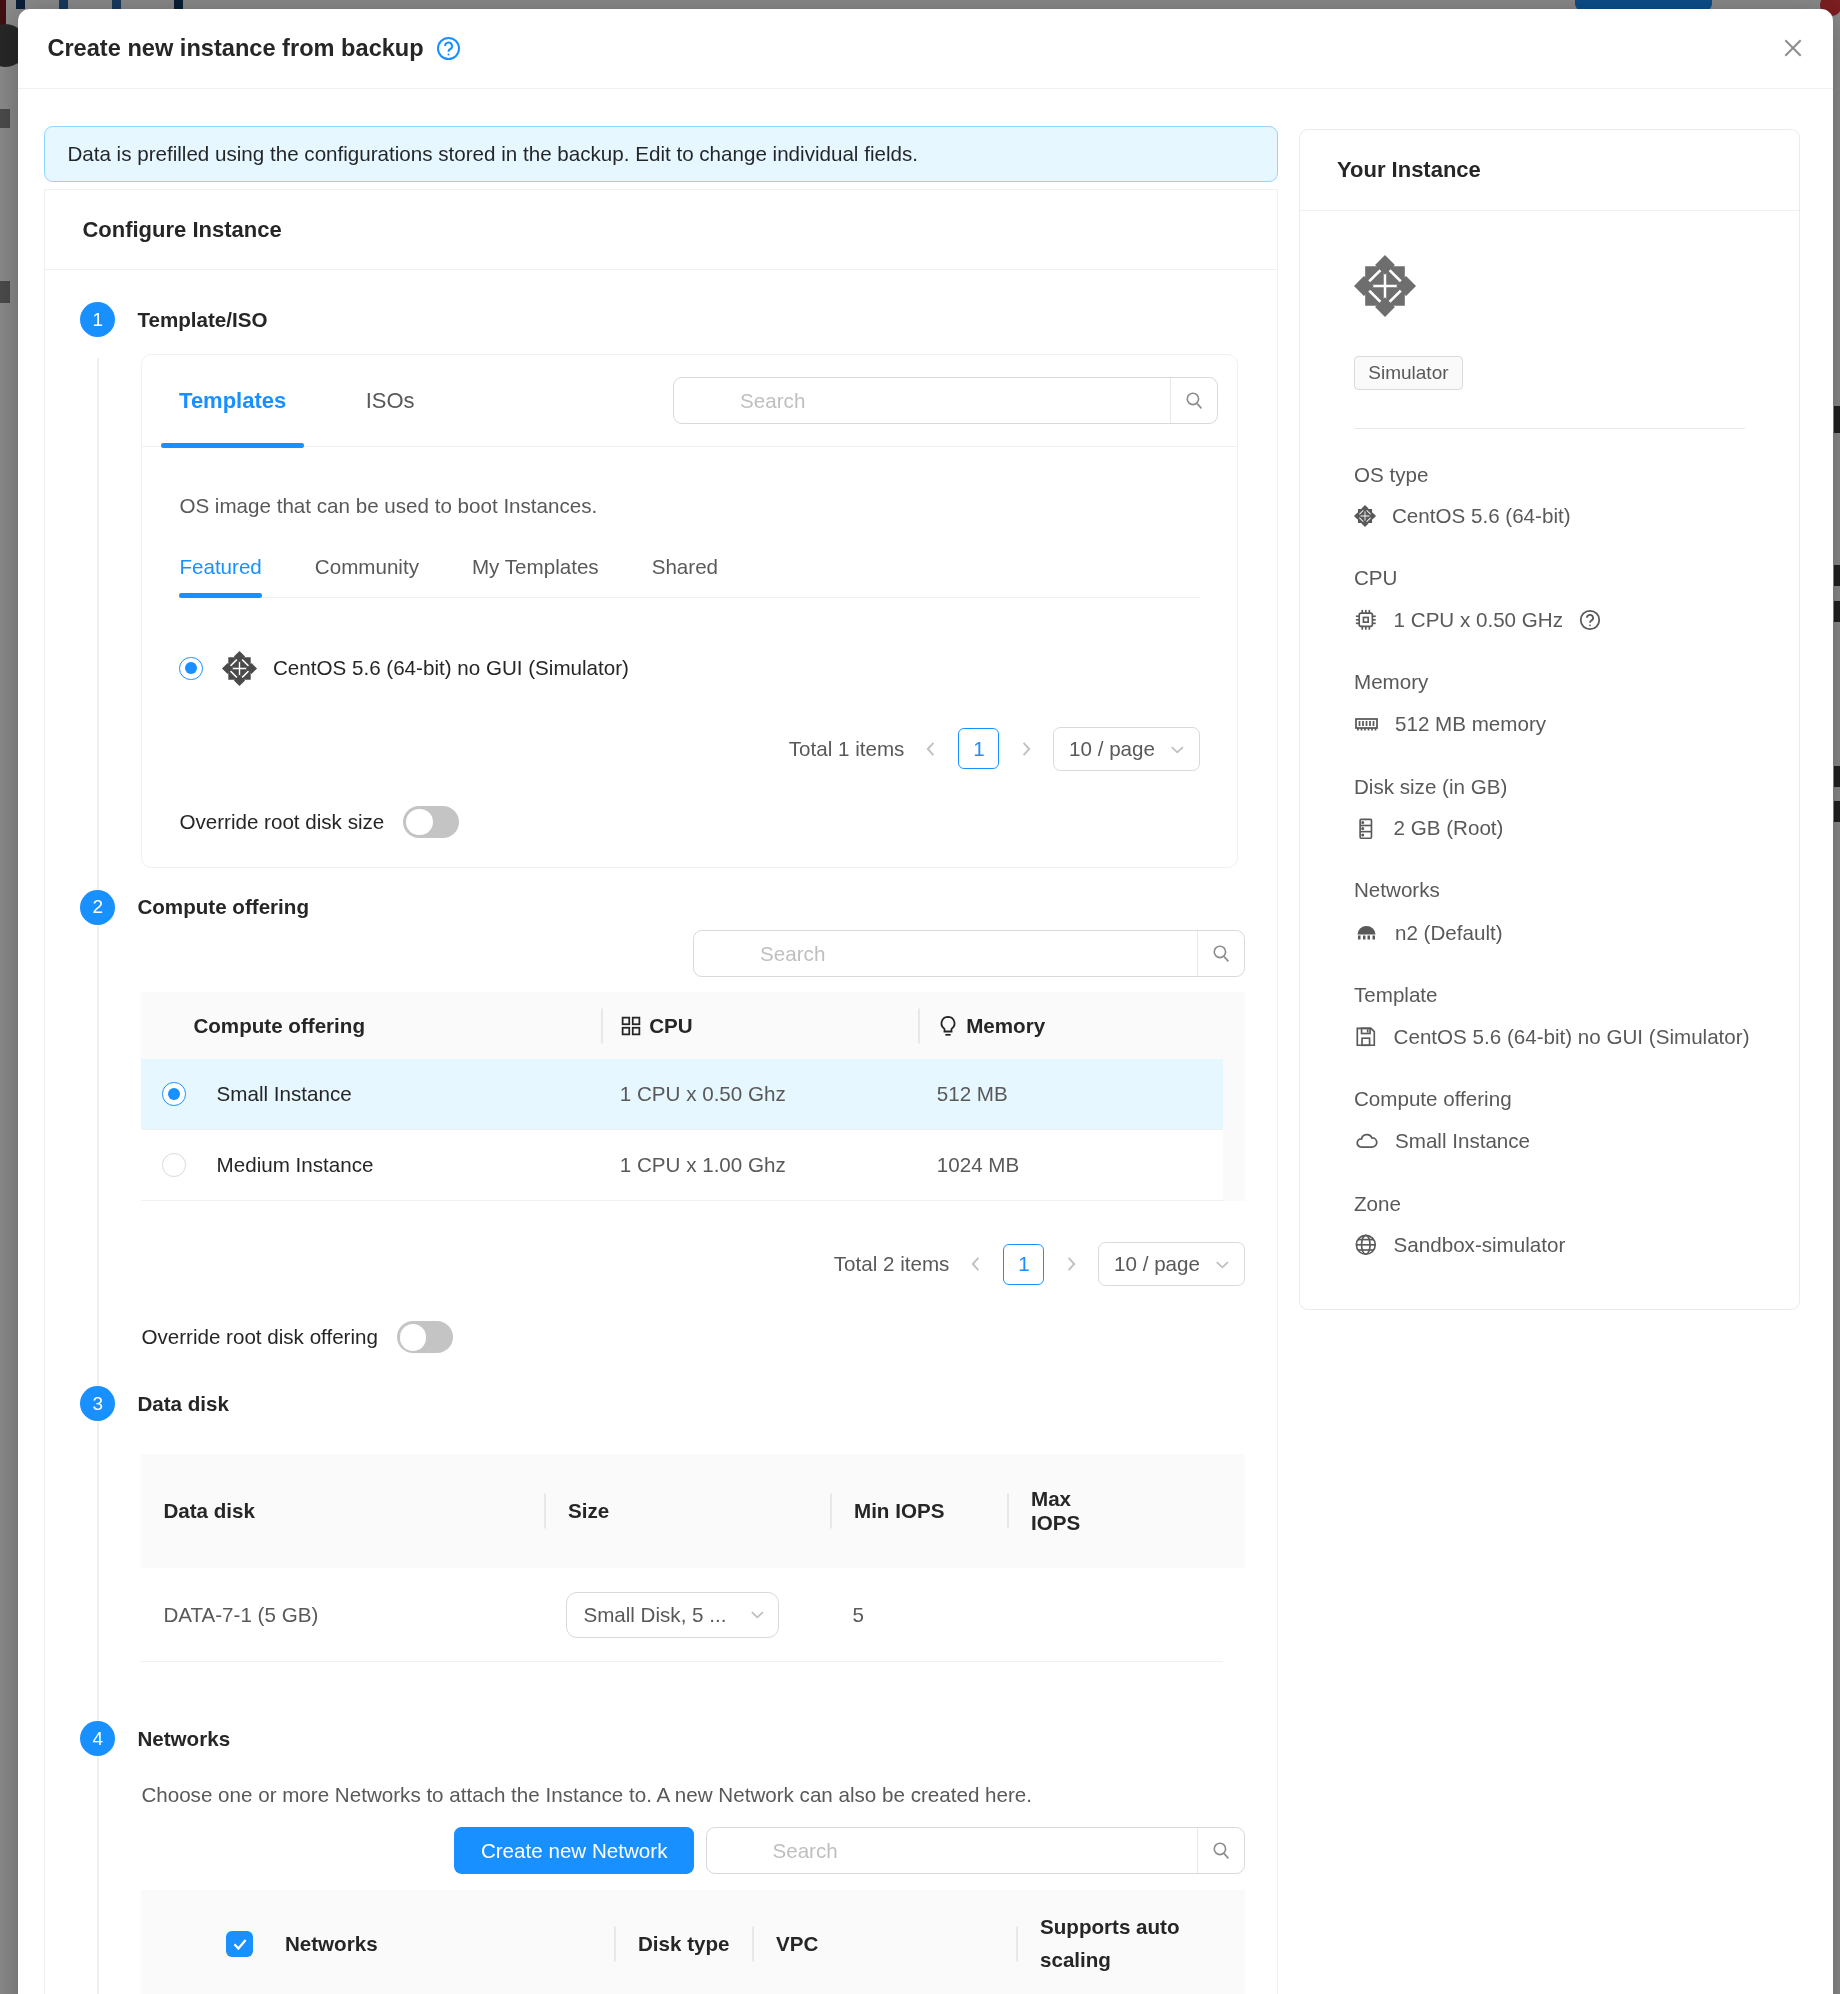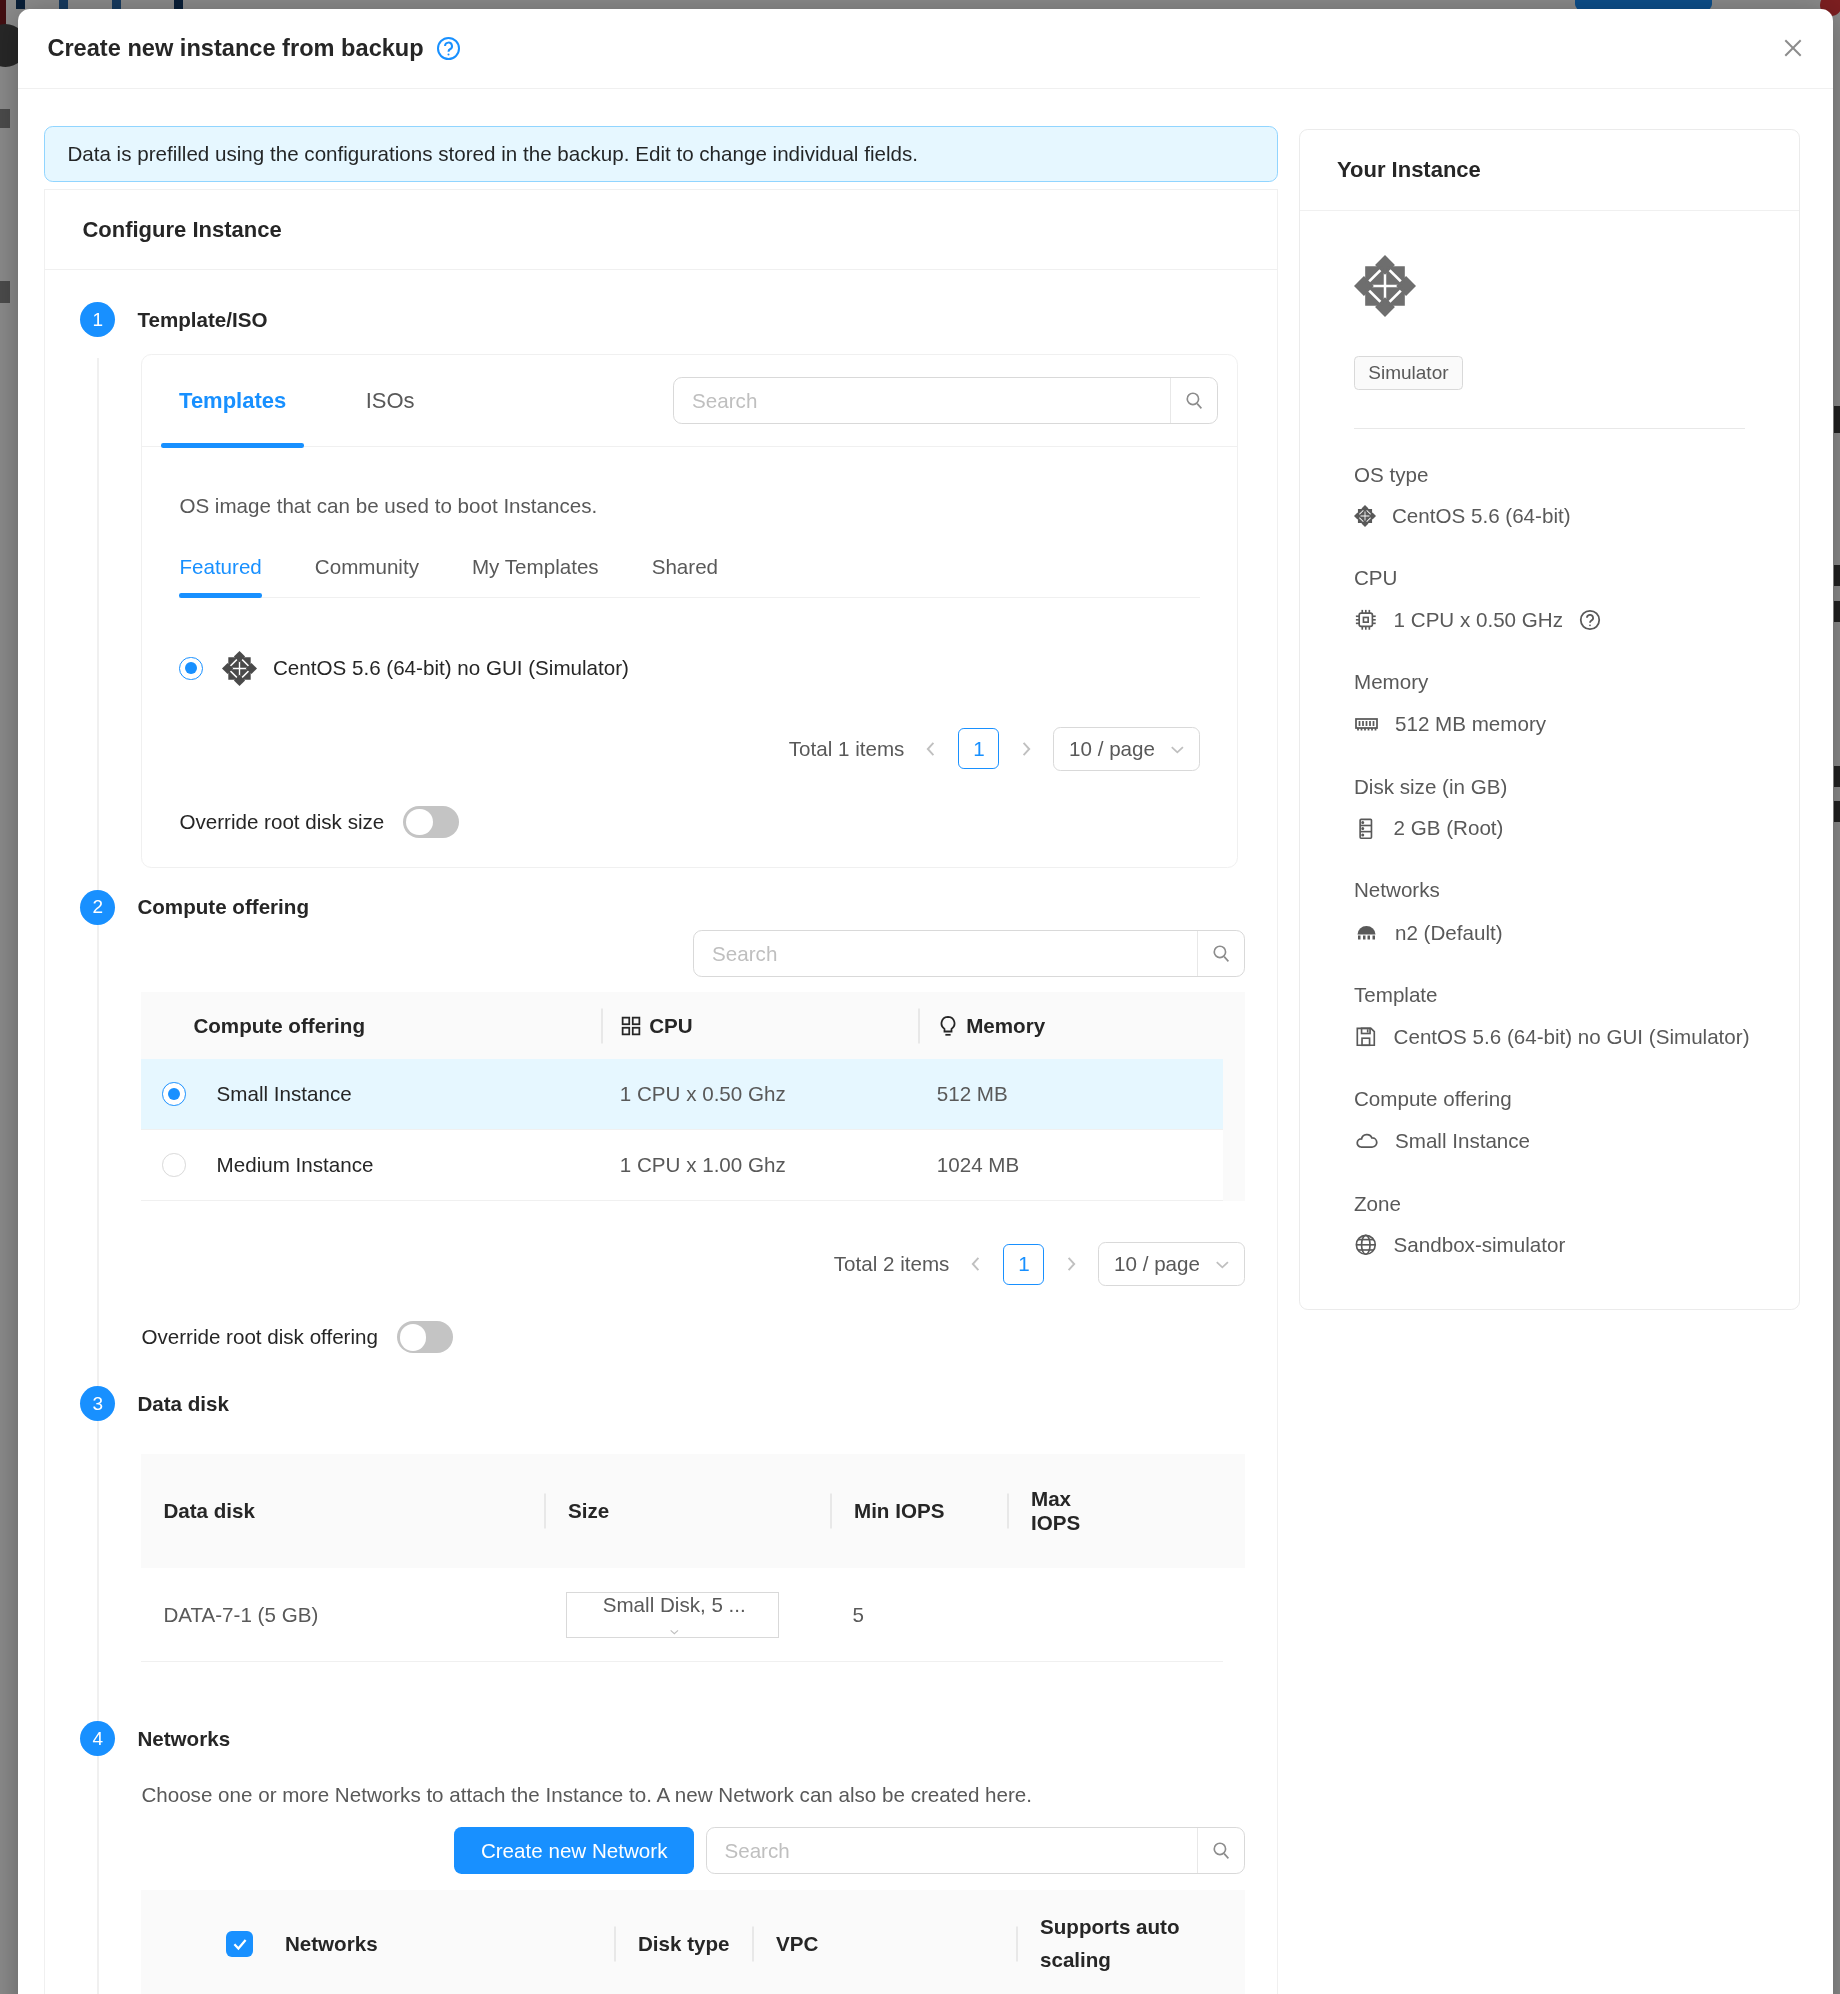--- a/index.html
+++ b/index.html
@@ -43,21 +43,21 @@
   .step-label { margin-left:22px; font-weight:700; }
 
   
   .tcard { margin-top:17px; width:1097px; border:0.7px solid #f0f0f0; border-radius:10.3px; margin-left:96px; }
   .tabs-row { display:flex; align-items:center; padding:0 19px 0 19px; border-bottom:0.7px solid #f0f0f0; height:92px; }
   .tab { padding:0 17.7px; height:91px; display:flex; align-items:center; color:#595959; font-size:22px; cursor:pointer; position:relative; }
   .tab + .tab { margin-left:44px; }
   .tab.active { color:#1890ff; font-weight:700; }
   .tab.active::after { content:""; position:absolute; left:0; right:0; bottom:-1.5px; height:4.4px; background:#1890ff; border-radius:2.2px; }
   .tabs-spacer { flex:1; }
-  .search { display:flex; height:47px; border:1.5px solid #d9d9d9; border-radius:8.8px; overflow:hidden; background:#fff; }
+  .search { display:flex; height:47px; border:1.5px solid #d9d9d9; border-radius:8.8px; overflow:hidden; background:#fff;padding-left:48px; }
   .search input { border:0; outline:none; padding:0 17.7px; font-size:20.6px; flex:1; min-width:0;
     font-family:"Liberation Sans",sans-serif; color:#262626; background:transparent; }
   .search input::placeholder { color:#bfbfbf; }
   .search-btn { width:47px; flex:none; border-left:1.5px solid #e8e8e8; display:flex; align-items:center; justify-content:center; cursor:pointer; color:#8c8c8c; }
   .search--tpl { width:545px; }
   .tcard-inner { padding:0 37px; }
   .os-desc { margin-top:47px; color:#595959; }
   .subtabs { display:flex; gap:53px; margin-top:37px; border-bottom:0.7px solid #f0f0f0; }
   .subtab { padding-bottom:17.7px; color:#595959; cursor:pointer; position:relative; }
   .subtab.active { color:#1890ff; }
@@ -102,22 +102,22 @@
   .sel-row .cell { background:#e6f7ff; }
   .radio-cell { padding-left:20.6px !important; display:flex; align-items:center; gap:31px; }
   .name-dark { color:#262626; }
 
   .grid-data { display:grid; grid-template-columns:403px 286px 177px 114px 1fr; }
   .grid-data.thead { height:114px; }
   .grid-data .cell { padding-left:22px; }
   .grid-data .th { padding-left:23.6px; padding-right:11.8px; }
   .grid-data .th:first-child { padding-left:22px; }
   .data-row { height:94px; }
-  .dd-select { height:46px; min-width:213px; border:1.5px solid #d9d9d9; border-radius:0; background:#fff;
-    display:flex; align-items:center; justify-content:space-between; padding:0 13.3px 0 16px; gap:10.3px; color:#595959; cursor:pointer;flex-direction:column; }
+  .dd-select { height:46px; min-width:213px; border:1.5px solid #d9d9d9; border-radius:11px; background:#fff;
+    display:flex; align-items:center; justify-content:space-between; padding:0 13.3px 0 16px; gap:10.3px; color:#595959; cursor:pointer; }
 
   .grid-net { display:grid; grid-template-columns:473px 138px 264px 1fr; }
   .grid-net.thead { height:108px; }
   .grid-net .th { padding-left:23.6px; padding-right:14.7px; line-height:1.6; }
   .grid-net .th:first-child { padding-left:85px; gap:32px; }
   .checkbox { width:26.5px; height:26.5px; border-radius:5.9px; background:#1890ff; display:flex; align-items:center; justify-content:center; flex:none; cursor:pointer; }
 
   .net-desc { margin-top:26.5px; margin-left:96px; color:#595959; width:1104px; }
   .net-btn-row { display:flex; margin-top:20.6px; margin-left:96px; width:1104px; }
   .btn-primary { margin-left:313px; height:47px; padding:0 26.5px; background:#1890ff; color:#fff; border:0;

